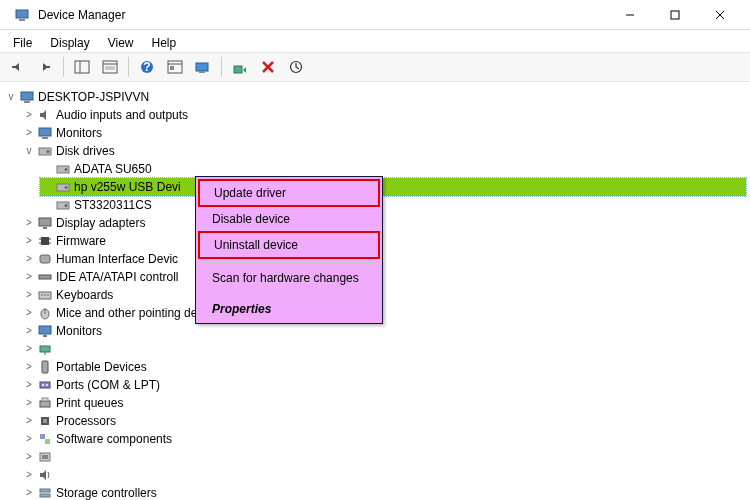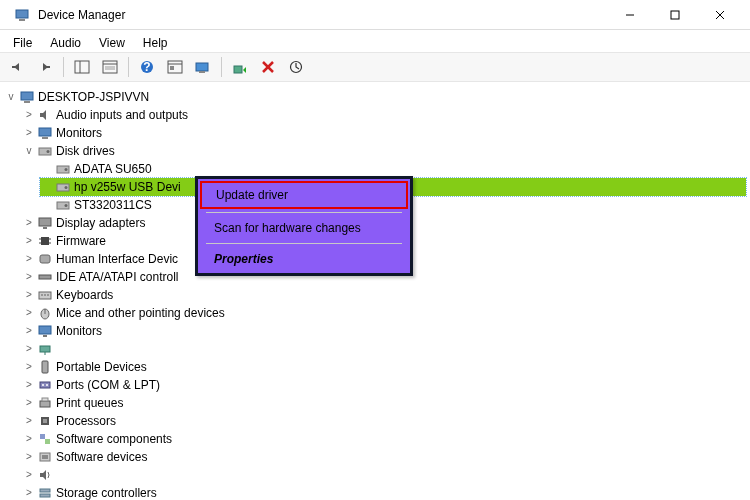--- a/index.html
+++ b/index.html
@@ -13,21 +13,21 @@
 .menubar .menu-item { padding: 2px 9px; cursor: default; }
 .toolbar { display: flex; align-items: center; height: 30px; padding: 0 4px; gap: 2px; border-top: 1px solid #e6e6e6; border-bottom: 1px solid #e6e6e6; background: #f7f7f7; }
 .toolbar .tb-btn { width: 26px; height: 24px; display: flex; align-items: center; justify-content: center; border: 1px solid transparent; cursor: default; }
 .toolbar .tb-sep { width: 1px; height: 20px; background: #ccc; margin: 0 3px; }
 .tree { padding: 6px 4px; user-select: none; }
 .node { display: flex; align-items: center; height: 18px; line-height: 18px; white-space: nowrap; }
 .expander { width: 14px; text-align: center; color: #666; font-size: 10px; cursor: default; display: inline-block; }
 .node-icon { width: 16px; height: 16px; margin: 0 3px 0 1px; display: inline-flex; align-items: center; justify-content: center; flex-shrink: 0; }
 .children { margin-left: 18px; }
 .selected { background: #84cc16; outline: 1px dotted #7ab8e8; }
-.context-menu { position: absolute; left: 195px; top: 176px; width: 218px; background: #8b5cf6; border: 3px solid #0f172a; box-shadow: 2px 2px 3px rgba(0,0,0,.25); padding: 2px; }
+.context-menu { position: absolute; left: 195px; top: 176px; width: 188px; background: #f0abfc; border: 1px solid #0f172a; box-shadow: 2px 2px 3px rgba(0,0,0,.25); padding: 2px; }
 .context-menu .cm-item { padding: 5px 14px; cursor: default; }
 .context-menu .cm-sep { height: 1px; background: #c8c8c8; margin: 3px 6px; }
 .context-menu .cm-bold { font-weight: 600; font-style: italic; }
 .red-box { border: 2px solid #e00000; }
 svg { display: block; }
 </style>
 </head>
 <body>
 
 <div class="titlebar">
@@ -53,21 +53,21 @@
         <svg width="10" height="10">
           <line x1="1" y1="1" x2="9" y2="9" stroke="#000"></line>
           <line x1="9" y1="1" x2="1" y2="9" stroke="#000"></line>
         </svg>
       </div>
   </div>
 </div>
 
 <div class="menubar">
   <div class="menu-item">File</div>
-  <div class="menu-item">Audio</div>
+  <div class="menu-item">Display</div>
   <div class="menu-item">View</div>
   <div class="menu-item">Help</div>
 </div>
 
 <div class="toolbar">
   <div class="tb-btn">
       <svg width="16" height="12">
         <path d="M5 6 L10 2 L10 10 Z" fill="#555"></path>
         <line x1="3" y1="6" x2="10" y2="6" stroke="#555" stroke-width="2"></line>
       </svg>
@@ -340,21 +340,20 @@
         <span>Software components</span>
       </div>
     <div class="node">
         <span class="expander">&gt;</span>
         <span class="node-icon">
           <svg width="14" height="14">
             <rect x="2" y="3" width="10" height="8" fill="#ccc" stroke="#777"></rect>
             <rect x="4" y="5" width="6" height="4" fill="#888"></rect>
           </svg>
         </span>
-        <span>Software devices</span>
       </div>
     <div class="node">
         <span class="expander">&gt;</span>
         <span class="node-icon">
           <svg width="14" height="14">
             <path d="M2 5 L5 5 L8 2 L8 12 L5 9 L2 9 Z" fill="#666"></path>
             <path d="M10 4 Q12 7 10 10" fill="none" stroke="#666"></path>
           </svg>
         </span>
       </div>
@@ -366,17 +365,19 @@
             <rect x="2" y="8" width="10" height="3" fill="#9ab" stroke="#578"></rect>
           </svg>
         </span>
         <span>Storage controllers</span>
       </div>
   </div>
 </div>
 
 <div class="context-menu">
   <div class="cm-item red-box">Update driver</div>
+  <div class="cm-item">Disable device</div>
+  <div class="cm-item red-box">Uninstall device</div>
   <div class="cm-sep"></div>
   <div class="cm-item">Scan for hardware changes</div>
   <div class="cm-sep"></div>
   <div class="cm-item cm-bold">Properties</div>
 </div>
 
 </body></html>

